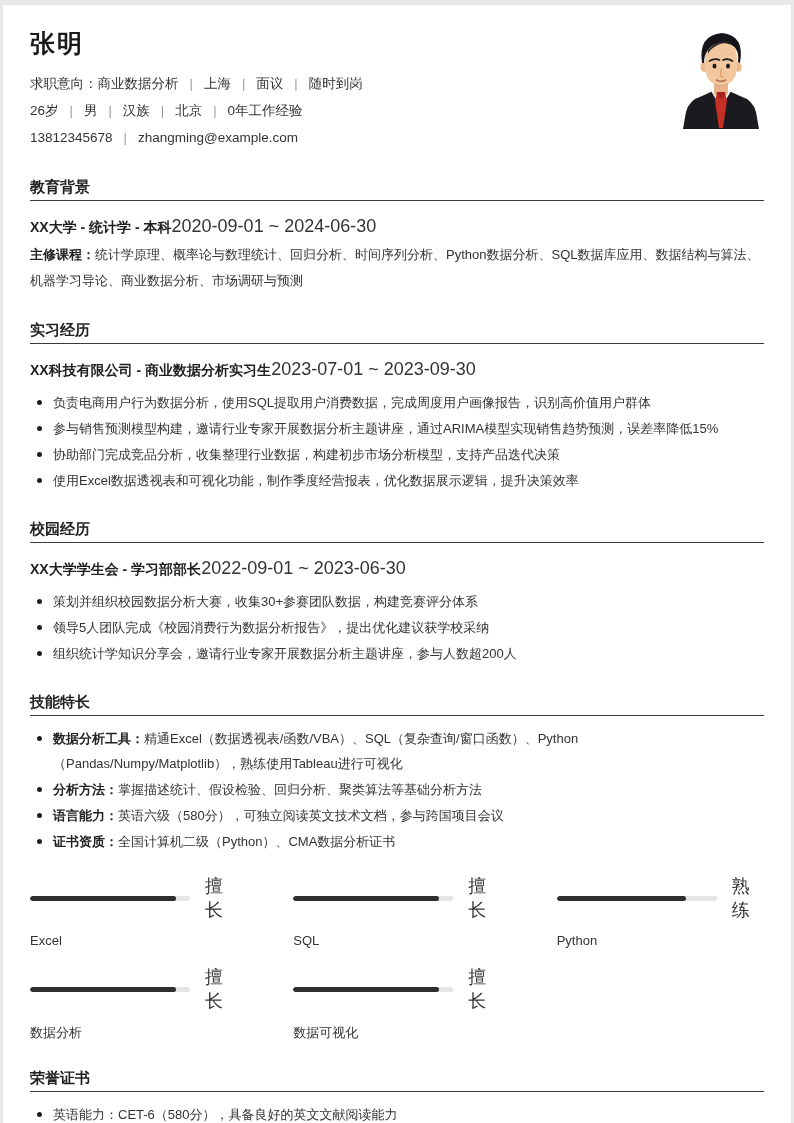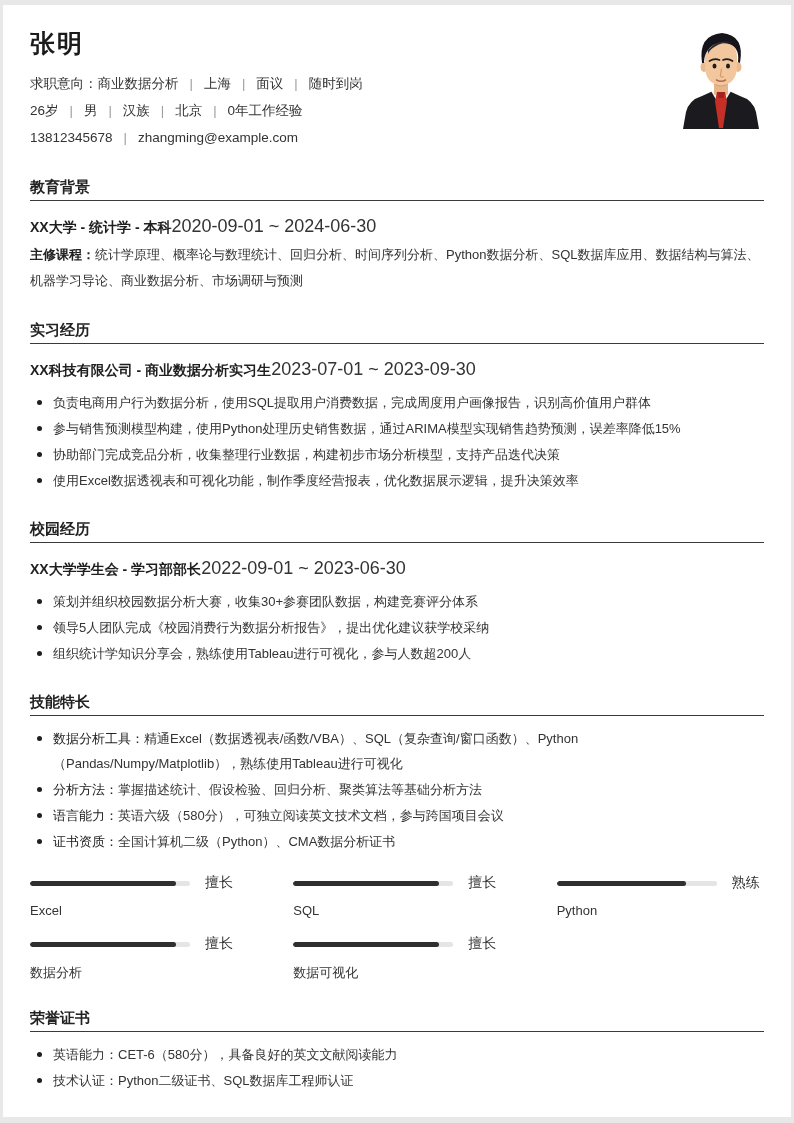--- a/index.html
+++ b/index.html
@@ -49,34 +49,34 @@
   ul.bullets { list-style: none; margin: 10px 0 0 0; padding: 0; }
   ul.bullets li {
     position: relative; padding-left: 23px;
     font-size: 13px; line-height: 25px; color: #333;
     margin-bottom: 1px;
   }
   ul.bullets li::before {
     content: ""; position: absolute; left: 7px; top: 10px;
     width: 5px; height: 5px; border-radius: 50%; background: #1f1f1f;
   }
-  ul.bullets li .lbl { font-weight: normal; color: #222; }
+  ul.bullets li .lbl { font-weight: bold; color: #222; }
 
   
   .bars-grid {
     display: grid; grid-template-columns: repeat(3, 1fr);
     column-gap: 56px; row-gap: 17px; margin-top: 20px;
   }
   .bar-row { display: flex; align-items: center; }
   .bar-track {
     width: 160px; height: 5px; background: #e5e5e5;
     border-radius: 3px; overflow: hidden; flex: none;
   }
   .bar-fill { height: 100%; background: #2f2f2f; border-radius: 3px; }
-  .bar-level { margin-left: 15px; font-size: 14px; color: #333; }
+  .bar-level { margin-left: 15px; font-size: 18px; color: #333; }
   .bar-name { margin-top: 11px; font-size: 13px; color: #333; }
 </style>
 </head>
 <body>
 
 <div class="page">
 
   <div class="header">
     <div class="header-text">
       <div class="name">张明</div>
@@ -141,36 +141,36 @@
   </div>
 
   <div class="section">
     <div class="section-title">实习经历</div>
     <div class="entry-row">
       <span class="entry-title">XX科技有限公司 - 商业数据分析实习生</span>
       <span class="entry-date">2023-07-01 ~ 2023-09-30</span>
     </div>
     <ul class="bullets">
       <li>负责电商用户行为数据分析，使用SQL提取用户消费数据，完成周度用户画像报告，识别高价值用户群体</li>
-      <li>参与销售预测模型构建，使用Python处理历史销售数据，通过ARIMA模型实现销售趋势预测，误差率降低15%</li>
+      <li>参与销售预测模型构建，邀请行业专家开展数据分析主题讲座，通过ARIMA模型实现销售趋势预测，误差率降低15%</li>
       <li>协助部门完成竞品分析，收集整理行业数据，构建初步市场分析模型，支持产品迭代决策</li>
       <li>使用Excel数据透视表和可视化功能，制作季度经营报表，优化数据展示逻辑，提升决策效率</li>
     </ul>
   </div>
 
   <div class="section">
     <div class="section-title">校园经历</div>
     <div class="entry-row">
       <span class="entry-title">XX大学学生会 - 学习部部长</span>
       <span class="entry-date">2022-09-01 ~ 2023-06-30</span>
     </div>
     <ul class="bullets">
       <li>策划并组织校园数据分析大赛，收集30+参赛团队数据，构建竞赛评分体系</li>
       <li>领导5人团队完成《校园消费行为数据分析报告》，提出优化建议获学校采纳</li>
-      <li>组织统计学知识分享会，熟练使用Tableau进行可视化，参与人数超200人</li>
+      <li>组织统计学知识分享会，邀请行业专家开展数据分析主题讲座，参与人数超200人</li>
     </ul>
   </div>
 
   <div class="section">
     <div class="section-title">技能特长</div>
     <ul class="bullets">
       <li><span class="lbl">数据分析工具：</span><span>精通Excel（数据透视表/函数/VBA）、SQL（复杂查询/窗口函数）、Python（Pandas/Numpy/Matplotlib），熟练使用Tableau进行可视化</span></li>
       <li><span class="lbl">分析方法：</span><span>掌握描述统计、假设检验、回归分析、聚类算法等基础分析方法</span></li>
       <li><span class="lbl">语言能力：</span><span>英语六级（580分），可独立阅读英文技术文档，参与跨国项目会议</span></li>
       <li><span class="lbl">证书资质：</span><span>全国计算机二级（Python）、CMA数据分析证书</span></li>

